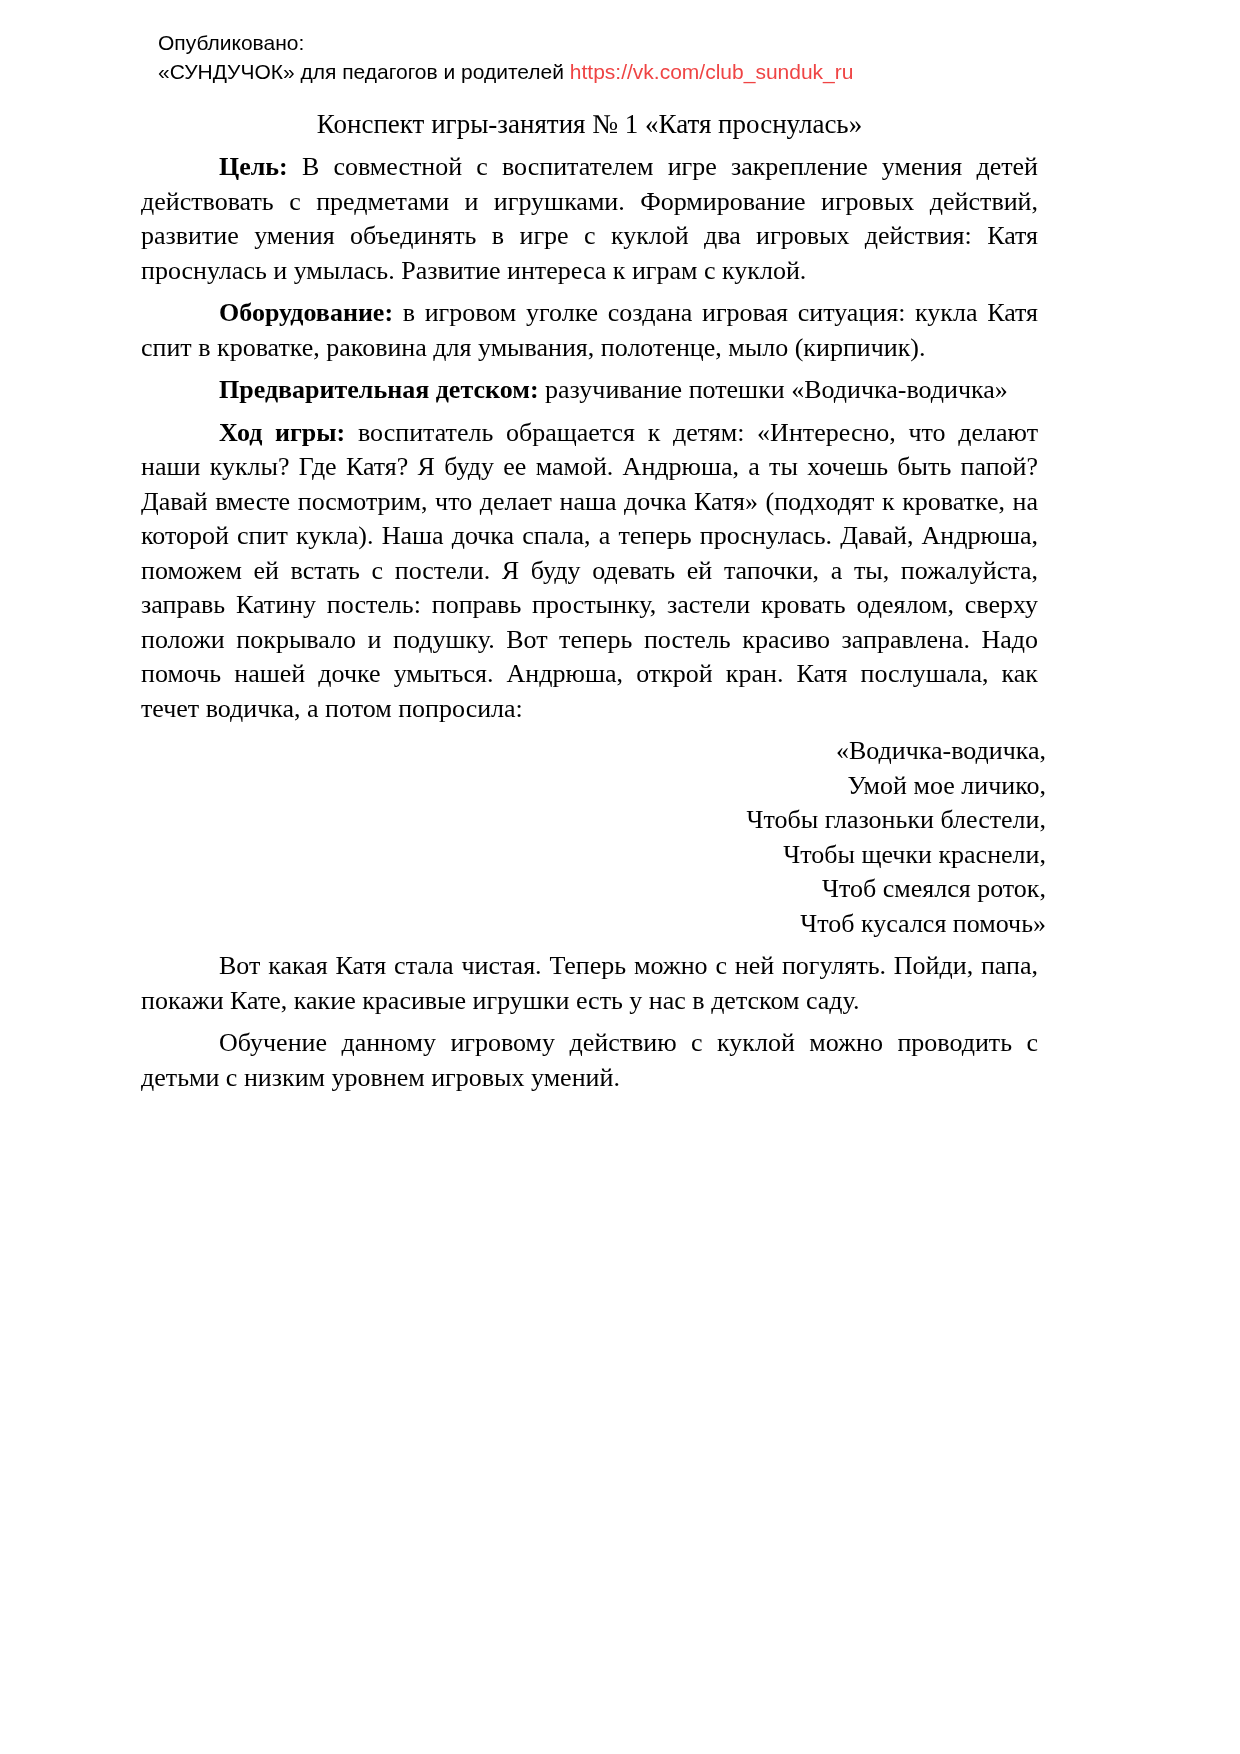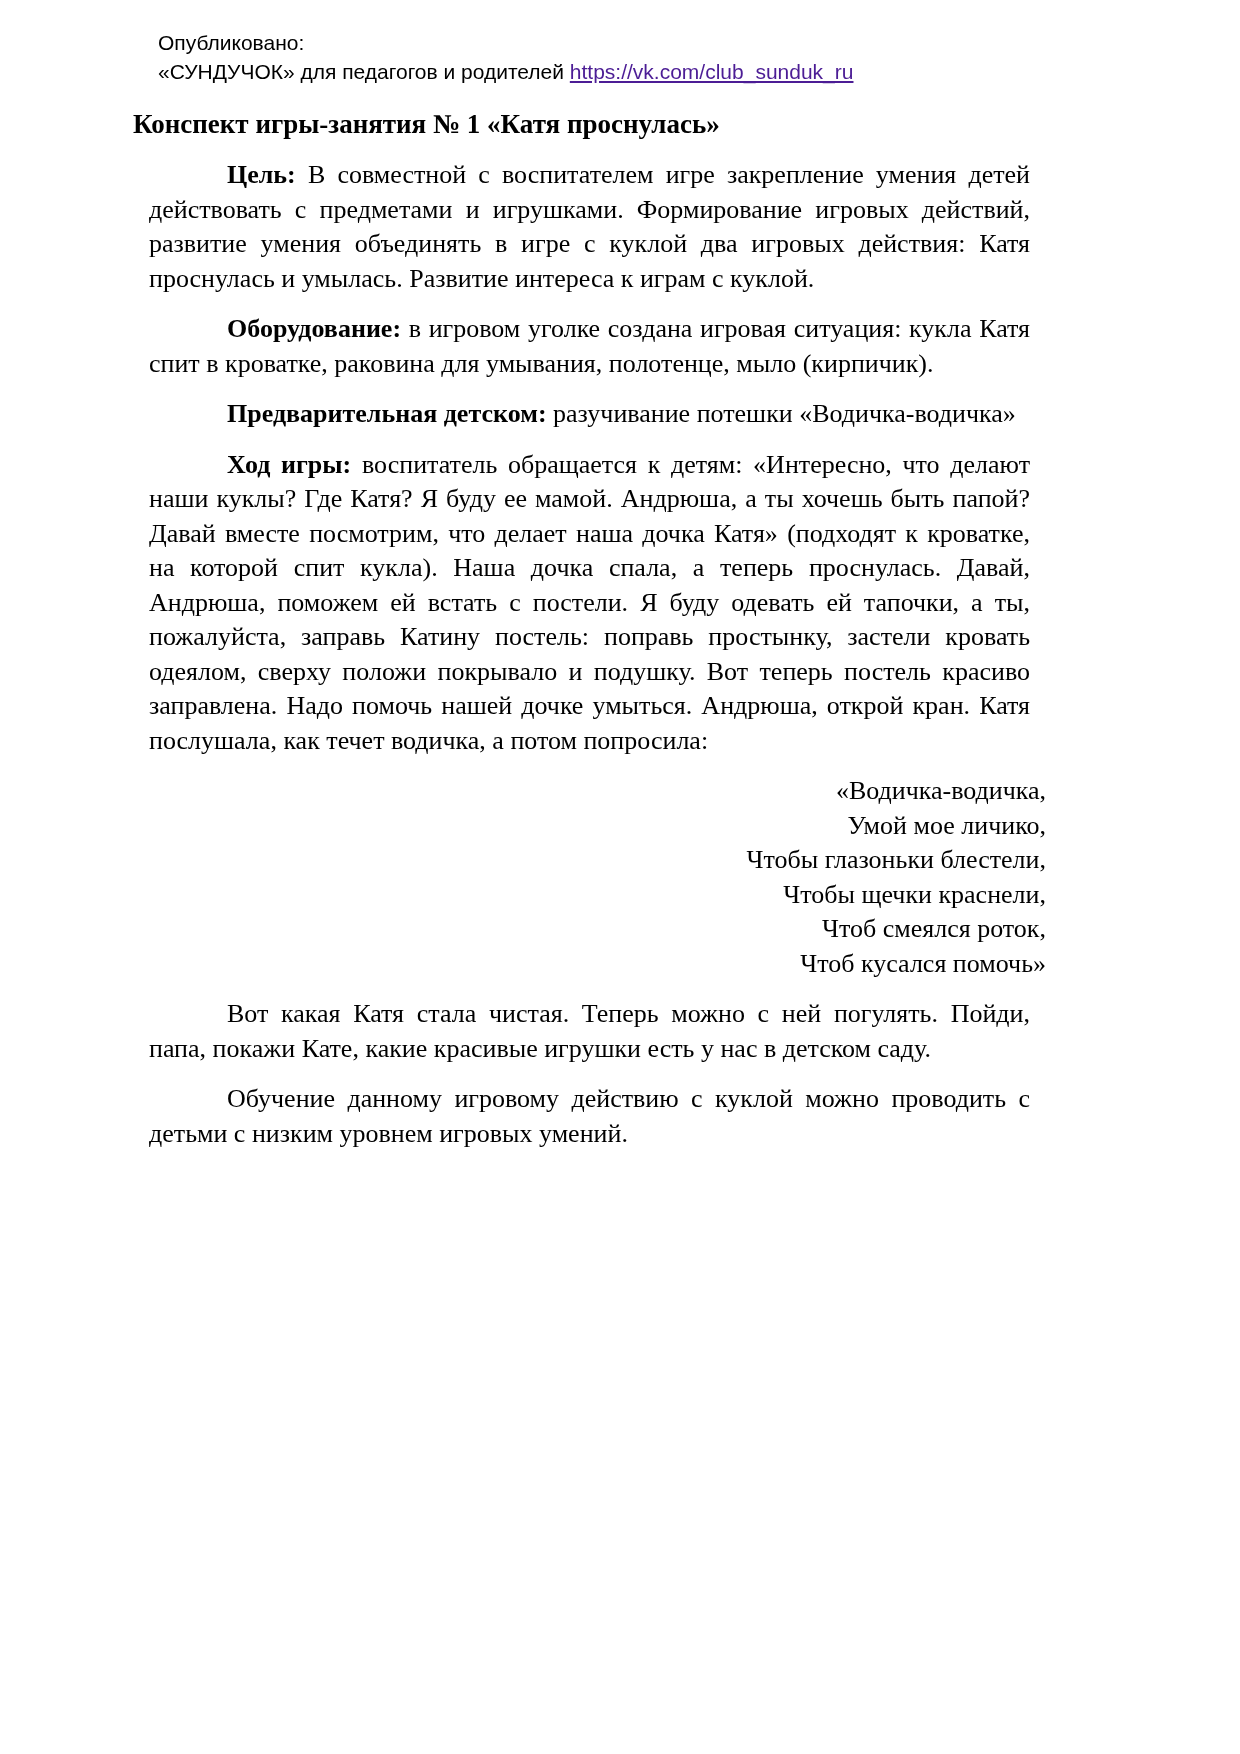--- a/index.html
+++ b/index.html
@@ -19,41 +19,41 @@
     position: absolute;
     left: 158px;
     top: 28px;
     font-family: "Liberation Sans", sans-serif;
     font-size: 21px;
     line-height: 29px;
     color: #000000;
     white-space: nowrap;
   }
   .doc-header a {
-    color: #4c1d95;
-    text-decoration: underline;
+    color: #ef4444;
     cursor: pointer;
   }
   .content {
     position: absolute;
     left: 133px;
     top: 106px;
     width: 913px;
     font-family: "Liberation Serif", serif;
     font-size: 26px;
     line-height: 34.5px;
   }
   .title {
-    font-weight: bold;
+    text-align: center;
+    font-weight: normal;
     font-size: 27px;
     line-height: 36px;
     margin: 0 0 1px 0;
   }
   p.body {
-    margin: 16px;
+    margin: 8px;
     text-align: justify;
     text-indent: 78px;
   }
   p.body b {
     font-weight: bold;
   }
   .poem .poem-line {
     padding-left: 78px;
     text-align: right;
   }

